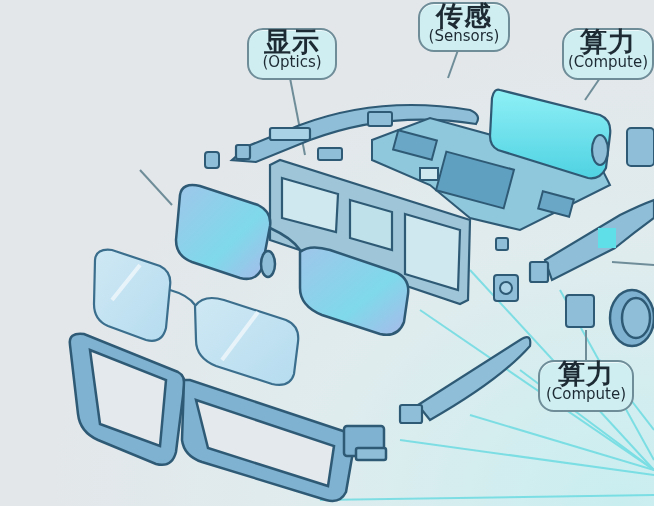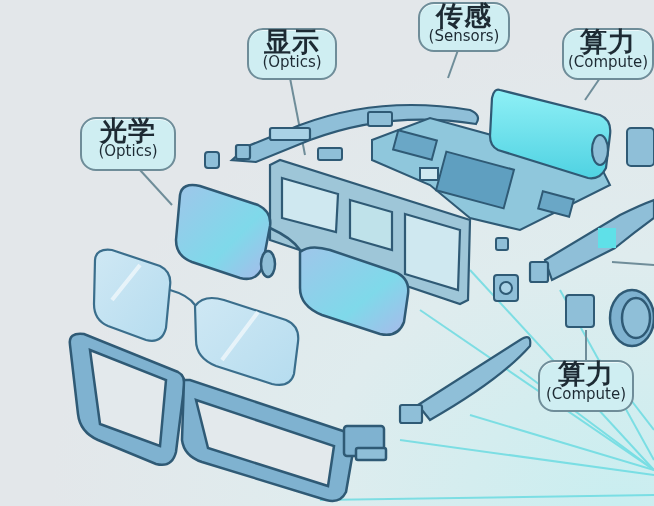--- a/index.html
+++ b/index.html
@@ -122,24 +122,20 @@
       <rect x="598" y="228" width="18" height="20" fill="#5fe0e8" stroke="none"></rect>
       <rect x="530" y="262" width="18" height="20" rx="2"></rect>
     </g>
 
     <g stroke="#2f5a75" stroke-width="2.5" fill="#7fb2d0">
       <ellipse cx="632" cy="318" rx="22" ry="28"></ellipse>
       <ellipse cx="636" cy="318" rx="14" ry="20" fill="#8fbfd8"></ellipse>
     </g>
   </svg>
 
-  <div class="label" style="left:80px; top:117px; width:92px; height:50px;">
-    <span class="zh">光学</span>
-    <span class="en">(Optics)</span>
-  </div>
 
   <div class="label" style="left:247px; top:28px; width:86px; height:48px;">
     <span class="zh">显示</span>
     <span class="en">(Optics)</span>
   </div>
 
   <div class="label" style="left:418px; top:2px; width:88px; height:46px;">
     <span class="zh">传感</span>
     <span class="en">(Sensors)</span>
   </div>

